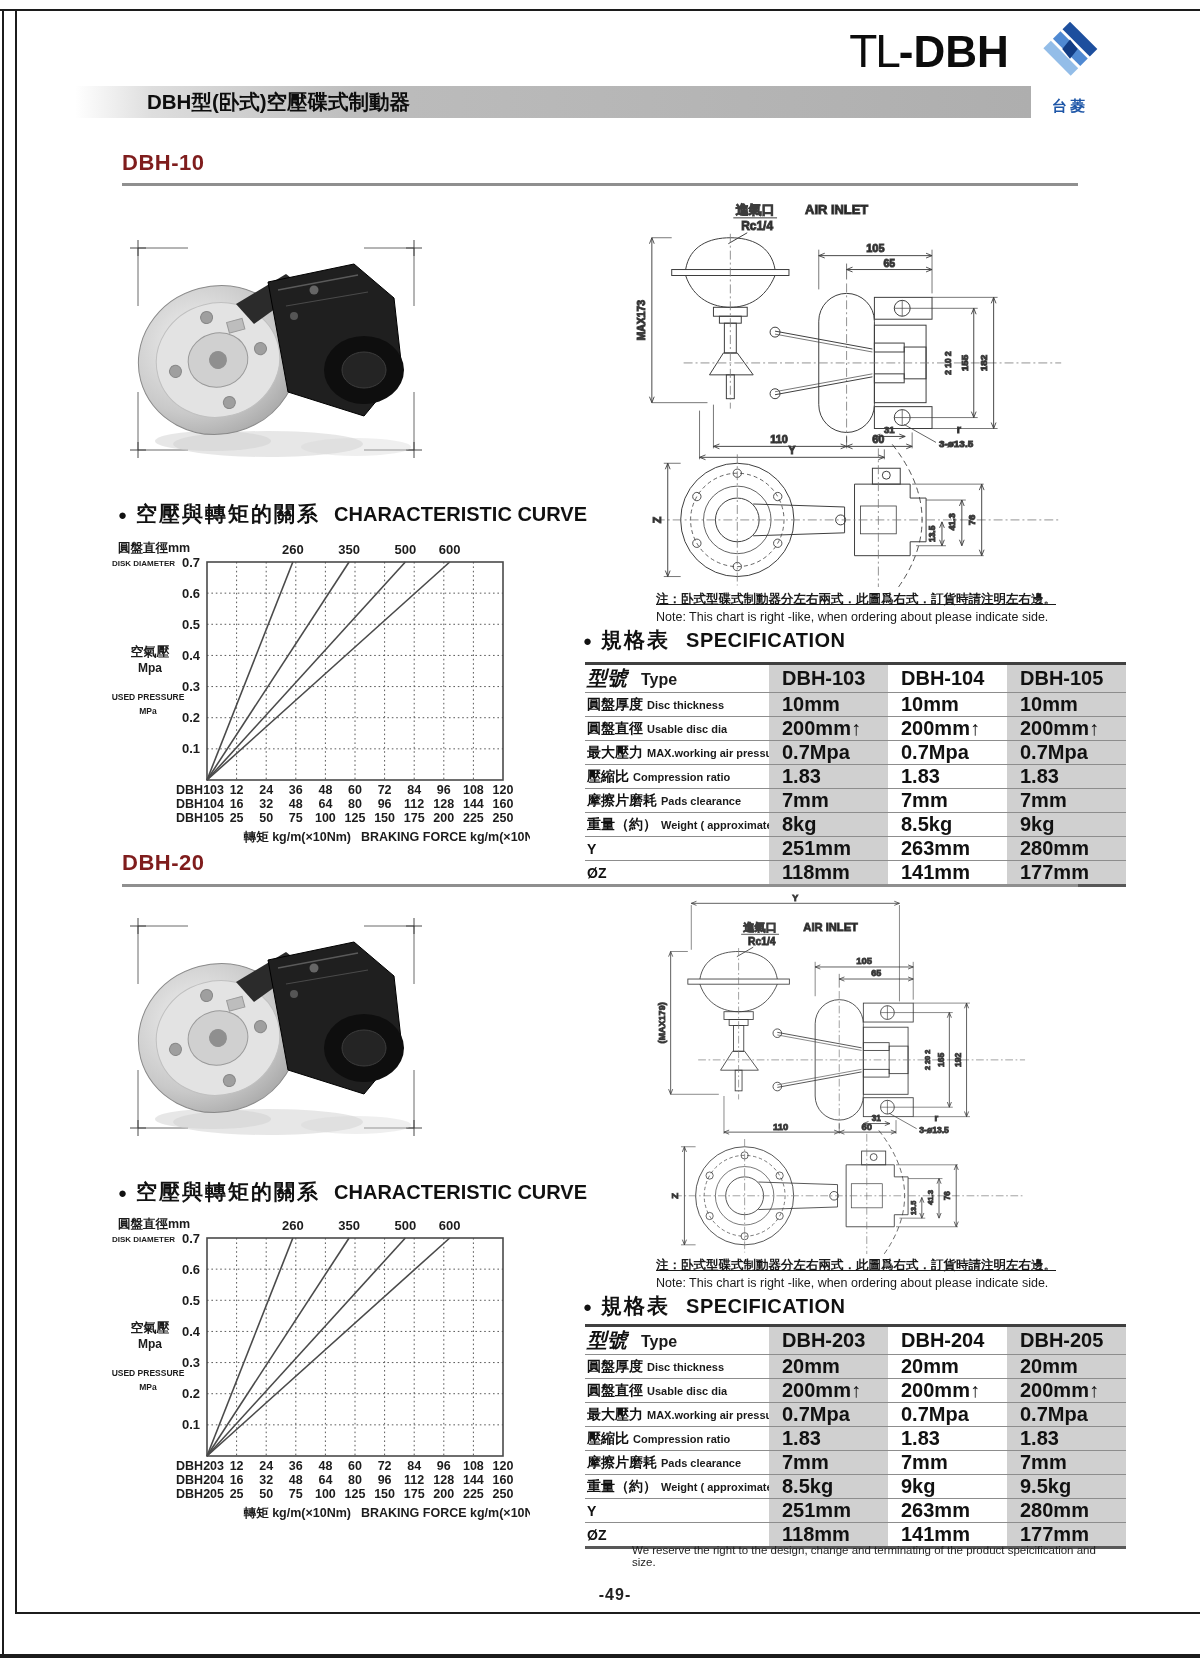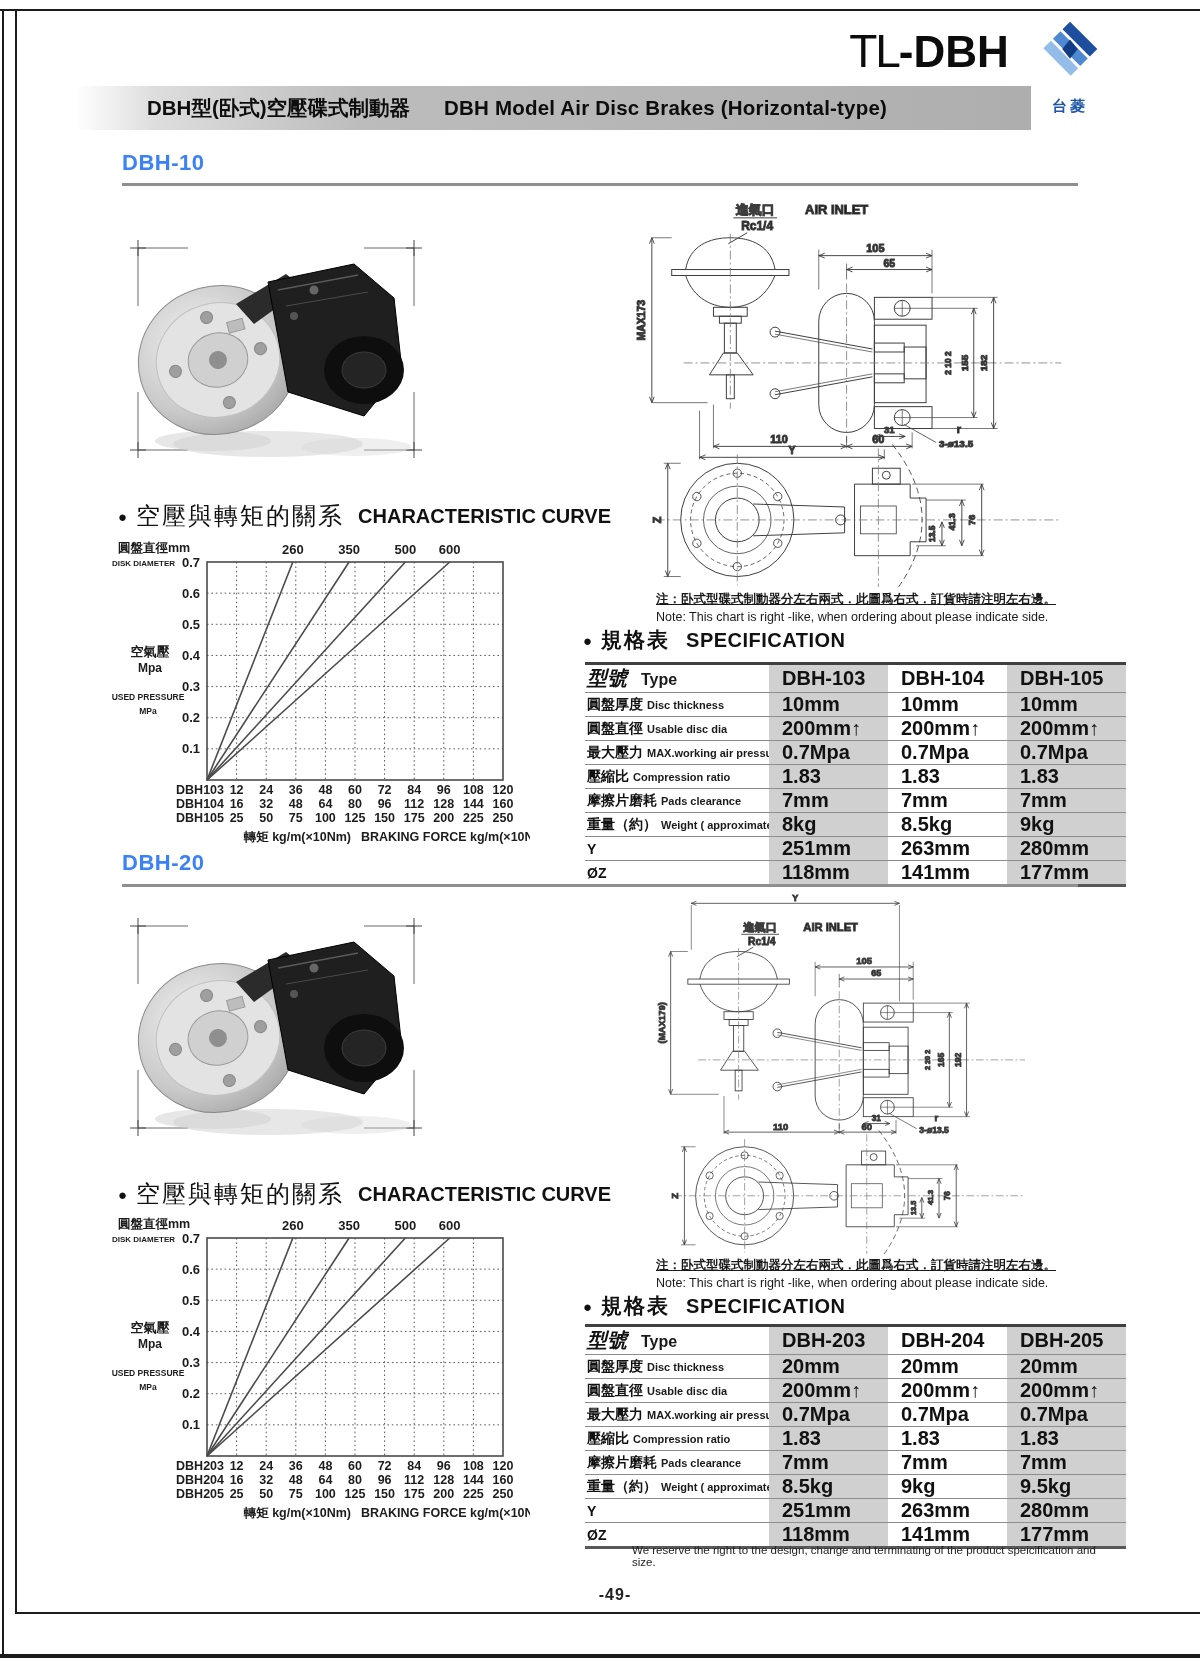--- a/index.html
+++ b/index.html
@@ -7,28 +7,28 @@
         font-family:"Liberation Sans","DejaVu Sans",sans-serif;color:#111;}
   .abs{position:absolute;}
   .frame{background:#1c1c1c;}
 
   
   .brand{left:838px;top:24px;width:182px;height:58px;text-align:center;white-space:nowrap;}
   .brand-tl{font-size:46px;font-weight:400;letter-spacing:-2px;color:#0c0c0c;}
   .brand-dbh{font-size:44px;font-weight:800;color:#0c0c0c;letter-spacing:0px;}
   .logo{left:1028px;top:22px;width:84px;text-align:center;}
   .logo-text{color:#1f57a8;font-size:15px;font-weight:bold;letter-spacing:3px;margin-top:15px;}
-  .title-bar{left:75px;top:86px;width:956px;height:44px;display:flex;align-items:center;
+  .title-bar{left:75px;top:86px;width:956px;height:32px;display:flex;align-items:center;
       background:linear-gradient(90deg,#ffffff 0%,#dedede 8%,#bcbcbc 30%,#aeaeae 100%);
       font-weight:bold;font-size:20.5px;color:#0d0d0d;white-space:nowrap;}
   .title-zh{margin-left:72px;}
   .title-en{margin-left:34px;letter-spacing:0.2px;}
 
   
-  .sec-heading{font-size:22px;font-weight:bold;color:#3b82f6;letter-spacing:0.5px;}
+  .sec-heading{font-size:22px;font-weight:bold;color:#7f1d1d;letter-spacing:0.5px;}
   .h0{left:122px;top:150px;} .h1{left:122px;top:850px;}
   .sec-rule{width:956px;height:2.5px;background:#8f8f8f;}
   .r0{left:122px;top:183px;} .r1{left:122px;top:884px;}
 
   
   .photo{width:366px;height:252px;}
   .p0{left:118px;top:220px;} .p1{left:118px;top:898px;}
   .drawing svg,.photo svg,.chart svg{display:block;width:100%;height:auto;}
   .d0{left:628px;top:198px;width:462px;}
   .d1{left:650px;top:893px;width:400px;}
@@ -51,21 +51,21 @@
   table.spec th{width:182px;text-align:left;font-weight:bold;padding:0 0 0 2px;white-space:nowrap;overflow:hidden;}
   table.spec td{width:106px;text-align:left;font-weight:bold;font-size:20px;padding:0 0 0 13px;white-space:nowrap;}
   table.spec td.shade{background:#d0d0d0;}
   .lzh{font-size:14px;} .len{font-size:11px;margin-left:4px;font-weight:bold;color:#1a1a1a;}
   tr.hdr .lzh{font-size:20px;font-style:italic;} tr.hdr .len{font-size:16px;margin-left:14px;}
 
   
   .curve-head{display:flex;align-items:center;white-space:nowrap;}
   .ch0{left:118px;top:500px;} .ch1{left:118px;top:1178px;}
   .curve-bullet{font-size:15px;margin-right:9px;}
-  .curve-zh{font-size:24px;font-weight:normal;letter-spacing:2px;}
+  .curve-zh{font-size:21px;font-weight:bold;letter-spacing:2px;}
   .curve-en{font-size:20px;font-weight:bold;margin-left:14px;}
   .chart{width:426px;}
   .c0{left:104px;top:536px;} .c1{left:104px;top:1212px;}
 
   
   .footer-note{left:632px;top:1542px;width:470px;}
   .footer-zh{font-size:14px;font-weight:bold;color:#141414;}
   .footer-en{font-size:11.5px;color:#222;margin-top:2px;}
   .page-num{left:565px;top:1586px;width:100px;text-align:center;font-size:16px;font-weight:bold;color:#222;letter-spacing:1px;}
 </style>
@@ -89,21 +89,20 @@
         <rect x="12" y="8" width="40" height="11" fill="#1d4f9e"></rect>
         <rect x="12" y="22" width="40" height="11" fill="#4f89d2"></rect>
         <rect x="12" y="36" width="40" height="11" fill="#93bde8"></rect>
       </g>
       <polygon points="32,18 40,28 32,38 24,28" fill="#123d85"></polygon>
     </svg>
     <div class="logo-text">台菱</div>
   </div>
   <div class="abs title-bar">
     <span class="title-zh">DBH型(卧式)空壓碟式制動器</span>
-    <span class="title-en">DBH Model Air Disc Brakes (Horizontal-type)</span>
   </div>
 
   <div class="abs sec-heading h0">DBH-10</div>
   <div class="abs sec-rule r0"></div>
 
   <div class="abs photo p0">
     <svg viewBox="0 0 366 252">
         <defs>
           <radialGradient id="gSil1" cx="40%" cy="35%" r="80%">
             <stop offset="0%" stop-color="#f2f2f2"></stop>

